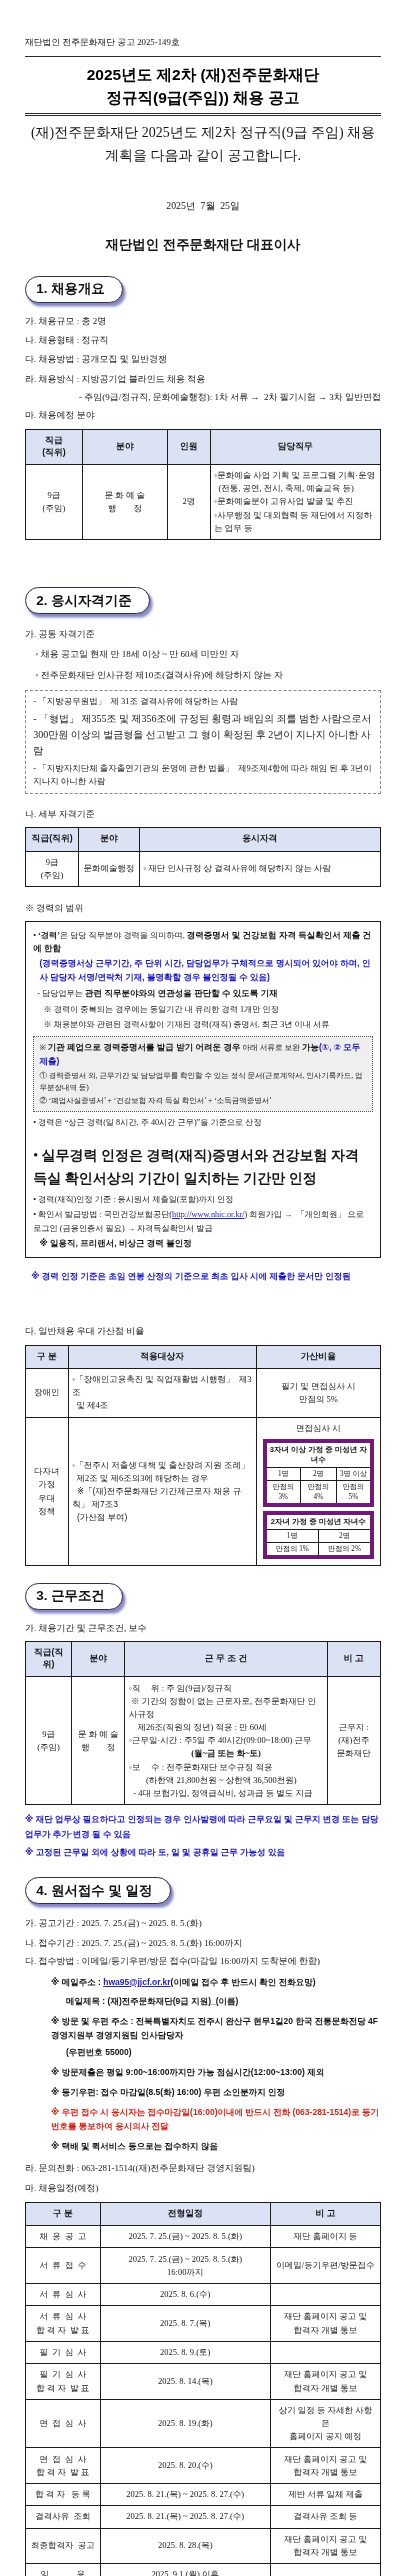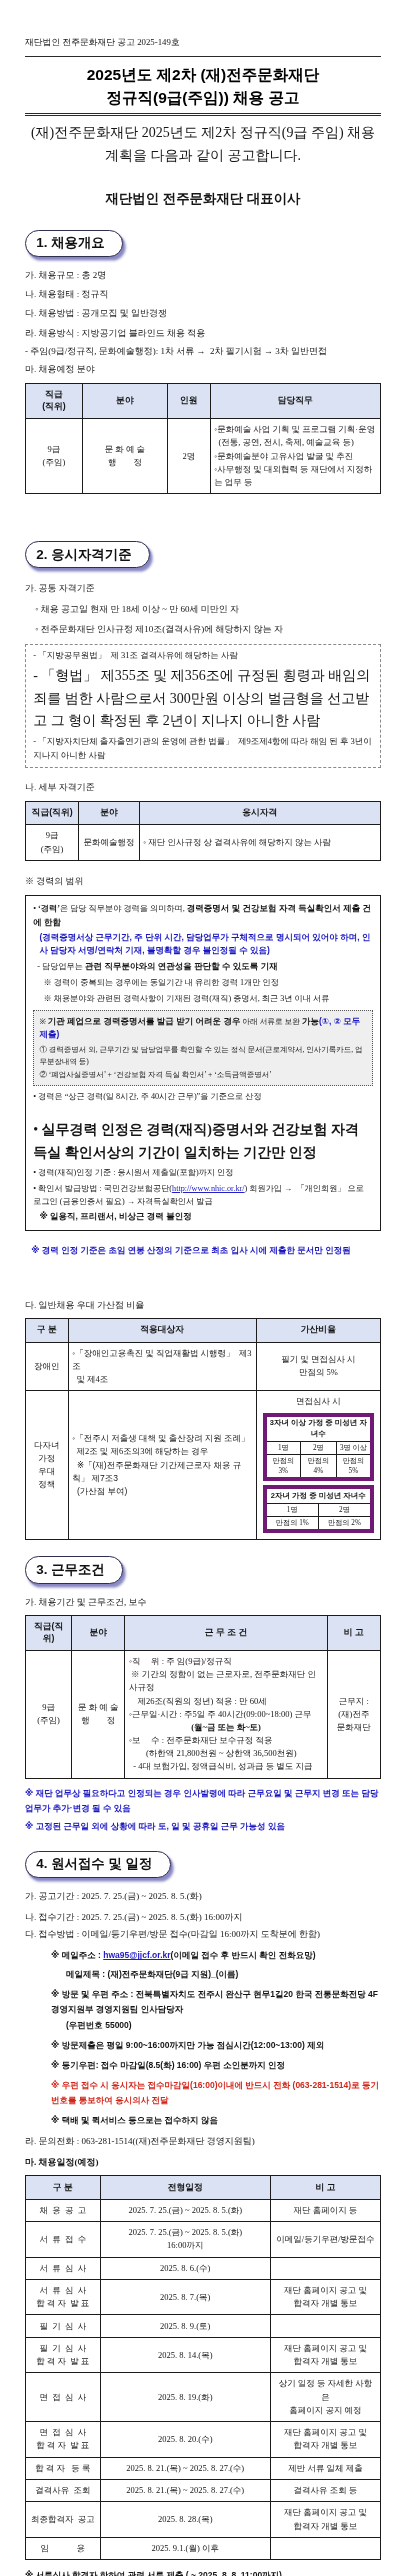--- a/index.html
+++ b/index.html
@@ -46,27 +46,28 @@
 </head>
 <body>
 
 <div id="doc">
     <div class="ln " style="font-size: 8.8px;">재단법인 전주문화재단 공고 2025-149호</div>
     <div class="titleblock" style="margin-top: 7.2px;">
       <div>2025년도 제2차 (재)전주문화재단</div>
       <div>정규직(9급(주임)) 채용 공고</div>
     </div>
     <div class="ln " style="margin-top: 6.2px; font-size: 14px; text-align: center;">(재)전주문화재단 2025년도 제2차 정규직(9급 주임) 채용 계획을 다음과 같이 공고합니다.</div>
+    <div class="ln " style="margin-top: 30px; font-size: 9.8px; text-align: center;">2025년  7월  25일</div>
     <div class="ln b sa" style="margin-top: 20.6px; font-size: 13.4px; text-align: center;">재단법인 전주문화재단 대표이사</div>
     <div class="badge-wrap" style="margin-top: 19.6px;"><span class="badge">1. 채용개요</span></div>
     <div class="ln " style="margin-top: 11.3px;">가. 채용규모 : 총 2명</div>
     <div class="ln " style="margin-top: 4.6px;">나. 채용형태 : 정규직</div>
     <div class="ln " style="margin-top: 4.6px;">다. 채용방법 : 공개모집 및 일반경쟁</div>
     <div class="ln " style="margin-top: 4.6px;">라. 채용방식 : 지방공기업 블라인드 채용 적용</div>
-    <div class="ln " style="margin-left: 0; margin-top: 3.6px;">- 주임(9급/정규직, 문화예술행정): 1차 서류 →  2차 필기시험 → 3차 일반면접</div>
+    <div class="ln " style="margin-left: 13px; margin-top: 3.6px; text-align: right;">- 주임(9급/정규직, 문화예술행정): 1차 서류 →  2차 필기시험 → 3차 일반면접</div>
     <div class="ln " style="margin-top: 3.6px;">마. 채용예정 분야</div>
     <table class="tbl" style="margin-top: 6.2px;">
       <colgroup>
         <col style="width: 16%;">
         <col style="width: 24%;">
         <col style="width: 12%;">
         <col style="width: 48%;">
       </colgroup>
       <tbody>
         <tr>
@@ -105,21 +106,21 @@
         </tr>
       </tbody>
     </table>
     <div class="sp" style="height: 47px;"></div>
     <div class="badge-wrap" style="margin-top: 0px;"><span class="badge">2. 응시자격기준</span></div>
     <div class="ln " style="margin-top: 12.4px;">가. 공통 자격기준</div>
     <div class="ln " style="margin-left: 10.3px; margin-top: 6.2px;">◦ 채용 공고일 현재 만 18세 이상 ~ 만 60세 미만인 자</div>
     <div class="ln " style="margin-left: 10.3px; margin-top: 6.2px;">◦ 전주문화재단 인사규정 제10조(결격사유)에 해당하지 않는 자</div>
     <div class="box dashed" style="margin-top: 7.2px;">
       <div class="ln " style="font-size: 8.5px;">- 「지방공무원법」  제 31조 결격사유에 해당하는 사람</div>
-      <div class="ln " style="margin-top: 2.1px; font-size: 14px;">- 「형법」 제355조 및 제356조에 규정된 횡령과 배임의 죄를 범한 사람으로서 300만원 이상의 벌금형을 선고받고 그 형이 확정된 후 2년이 지나지 아니한 사람</div>
+      <div class="ln " style="margin-top: 2.1px; font-size: 10px;">- 「형법」 제355조 및 제356조에 규정된 횡령과 배임의 죄를 범한 사람으로서 300만원 이상의 벌금형을 선고받고 그 형이 확정된 후 2년이 지나지 아니한 사람</div>
       <div class="ln " style="margin-top: 2.1px; font-size: 8.5px;">- 「지방자치단체 출자출연기관의 운영에 관한 법률」  제9조제4항에 따라 해임 된 후 3년이 지나지 아니한 사람</div>
     </div>
     <div class="ln " style="margin-top: 12.4px;">나. 세부 자격기준</div>
     <table class="tbl" style="margin-top: 6.2px;">
       <colgroup>
         <col style="width: 15%;">
         <col style="width: 17%;">
         <col style="width: 68%;">
       </colgroup>
       <tbody>
@@ -311,21 +312,21 @@
     <div class="ln " style="margin-top: 3px; font-family: Liberation Serif, serif;">다. 접수방법 : 이메일/등기우편/방문 접수(마감일 16:00까지 도착분에 한함)</div>
     <div class="ln " style="margin-left: 26px; margin-top: 6.7px;"><span class="b sa">※ 메일주소 : </span><span class="lk b sa">hwa95@jjcf.or.kr</span><span class="b sa u">(이메일 접수 후 반드시 확인 전화요망)</span></div>
     <div class="ln " style="margin-left: 41px; margin-top: 4.1px;"><span class="b sa">메일제목 : (재)전주문화재단(9급 지원)_(이름)</span></div>
     <div class="ln " style="margin-left: 26px; margin-top: 5.2px;"><span class="b sa">※ 방문 및 우편 주소 : 전북특별자치도 전주시 완산구 현무1길20 한국 전통문화전당 4F 경영지원부 경영지원팀 인사담당자</span></div>
     <div class="ln " style="margin-left: 41px; margin-top: 1.5px;"><span class="b sa">(우편번호 55000)</span></div>
     <div class="ln " style="margin-left: 26px; margin-top: 5.2px;"><span class="b sa">※ 방문제출은 평일 9:00~16:00까지만 가능 점심시간(12:00~13:00) 제외</span></div>
     <div class="ln " style="margin-left: 26px; margin-top: 5.2px;"><span class="b sa">※ 등기우편: 접수 마감일(8.5(화) 16:00) 우편 소인분까지 인정</span></div>
     <div class="ln " style="margin-left: 26px; margin-top: 5.2px;"><span class="rd b sa">※ 우편 접수 시 응시자는 접수마감일(16:00)이내에 반드시 전화 (063-281-1514)로 등기번호를 통보하여 응시의사 전달</span></div>
     <div class="ln " style="margin-left: 26px; margin-top: 5.2px;"><span class="b sa">※ 택배 및 퀵서비스 등으로는 접수하지 않음</span></div>
     <div class="ln " style="margin-top: 6.7px;">라. 문의전화 : 063-281-1514((재)전주문화재단 경영지원팀)</div>
-    <div class="ln " style="margin-top: 5.7px; font-weight: bold;">마. 채용일정(예정)</div>
+    <div class="ln " style="margin-top: 5.7px;">마. 채용일정(예정)</div>
     <table class="tbl" style="margin-top: 6.2px;">
       <colgroup>
         <col style="width: 21%;">
         <col style="width: 48%;">
         <col style="width: 31%;">
       </colgroup>
       <tbody>
         <tr>
           <td class="hd">
             <div>구    분</div>

